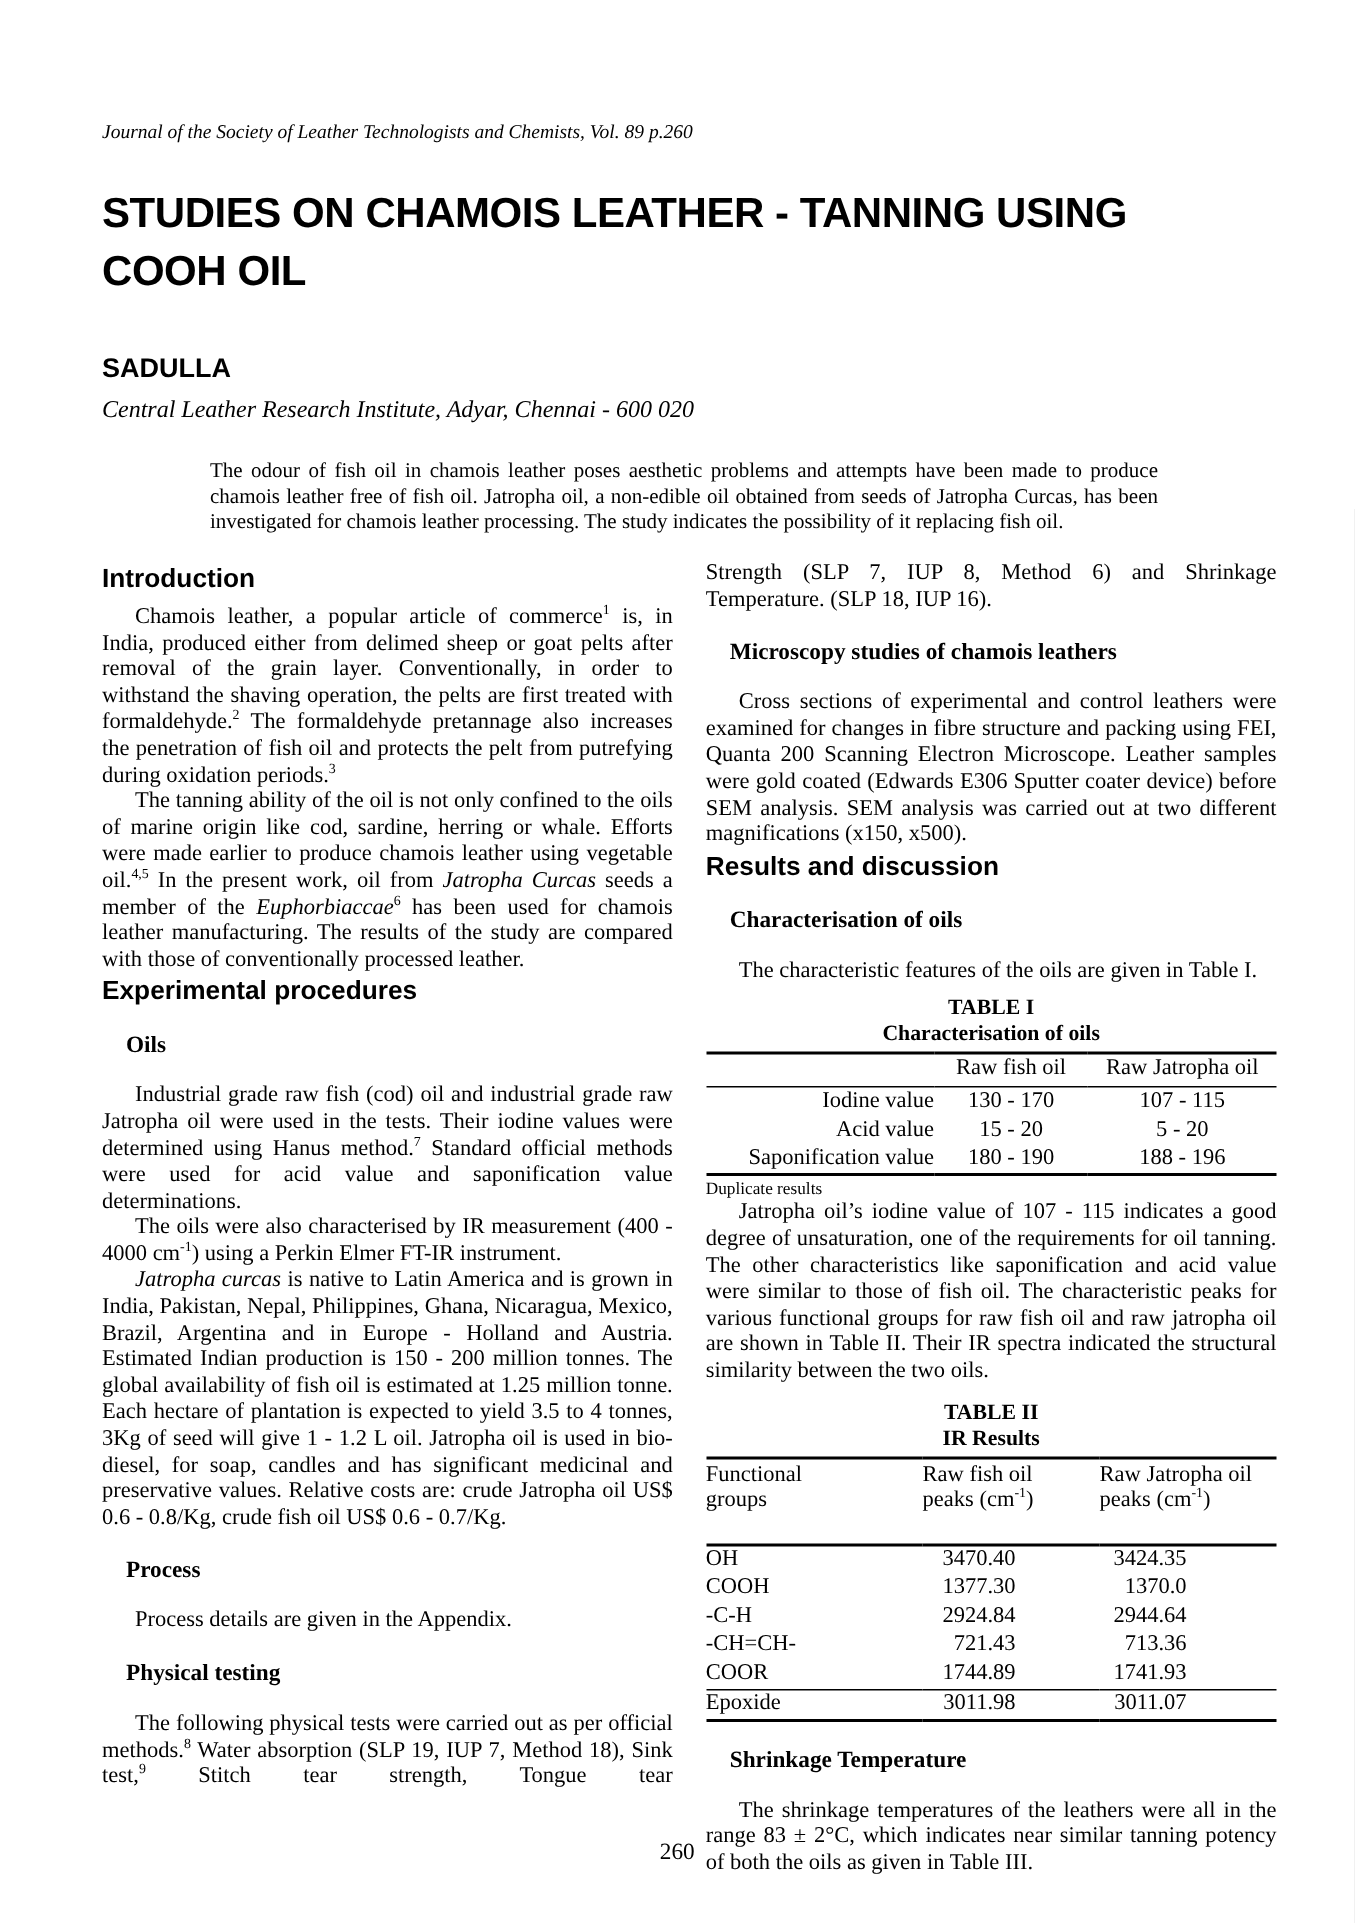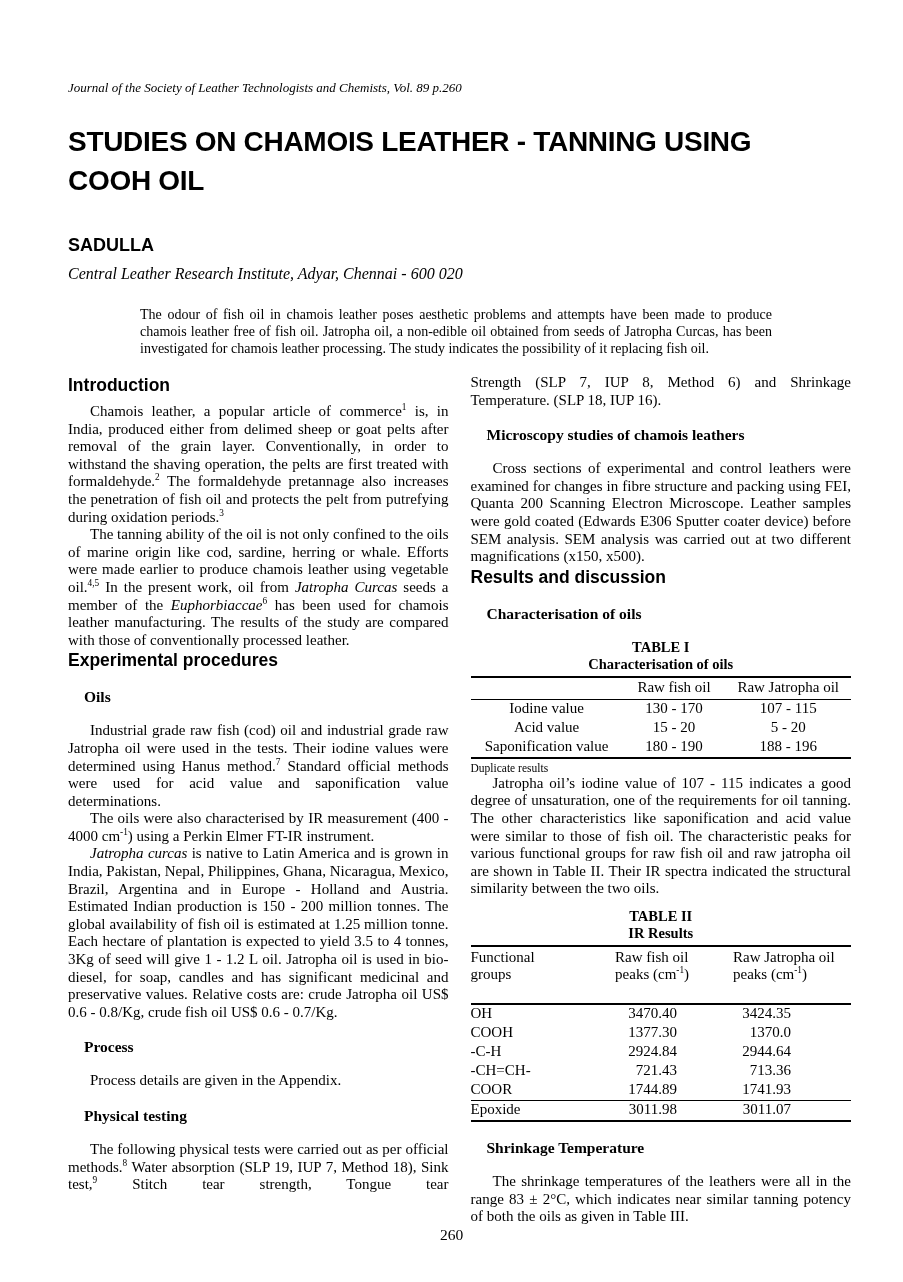--- a/index.html
+++ b/index.html
@@ -43,21 +43,21 @@
   .mt10 { margin-top: 10px; } .mt14 { margin-top: 14px; }
   .mt16 { margin-top: 16px; } .mt20 { margin-top: 20px; }
   .mt22 { margin-top: 22px; } .mt24 { margin-top: 24px; } .mt26 { margin-top: 26px; }
   .tcap { text-align: center; font-weight: bold; font-size: 14.5px; line-height: 17px; }
   table { width: 100%; border-collapse: collapse; font-size: 15px; }
   .t1 { border-top: 2.5px solid #000; border-bottom: 2.5px solid #000; margin-top: 3px; }
   .t1 th { font-weight: normal; border-bottom: 1.5px solid #000; padding: 1px 0 3px; }
   .t1 td { padding: 0.5px 0 1.5px; }
   .t1 th:nth-child(2), .t1 td:nth-child(2),
   .t1 th:nth-child(3), .t1 td:nth-child(3) { text-align: center; }
-  .t1 td:first-child { text-align: center; }
+  .t1 td:first-child { text-align: right; }
   .footnote { font-size: 11.5px; line-height: 14px; margin-top: 2px; }
   .t2 { border-top: 2px solid #000; border-bottom: 2.5px solid #000; margin-top: 3px; }
   .t2 th { font-weight: normal; text-align: left; vertical-align: top;
            border-bottom: 2px solid #000; padding: 2px 0 20px; line-height: 17px; }
   .t2 td { padding: 0.5px 0 1.5px; }
   .t2 td:nth-child(2) { text-align: right; padding-right: 56px; }
   .t2 td:nth-child(3) { text-align: right; padding-right: 60px; }
   .t2 tr.sep td { border-top: 1.5px solid #000; }
   .page-number { position: absolute; bottom: 38px; left: 0; width: 100%; text-align: center; font-size: 15.5px; }
 </style>
@@ -105,20 +105,21 @@
     </div>
 
     <div class="col">
       <p class="body"><span>Strength (SLP 7, IUP 8, Method 6) and Shrinkage Temperature. (SLP 18, IUP 16).</span></p>
 
       <h3 class="sub mt14">Microscopy studies of chamois leathers</h3>
       <p class="body indent mt4"><span>Cross sections of experimental and control leathers were examined for changes in fibre structure and packing using FEI, Quanta 200 Scanning Electron Microscope. Leather samples were gold coated (Edwards E306 Sputter coater device) before SEM analysis. SEM analysis was carried out at two different magnifications (x150, x500).</span></p>
 
       <h2 class="sec mt26">Results and discussion</h2>
       <h3 class="sub mt16">Characterisation of oils</h3>
+      <p class="body indent mt6"><span>The characteristic features of the oils are given in Table I.</span></p>
 
       <div class="tcap mt8">
         <div>TABLE I</div>
         <div>Characterisation of oils</div>
       </div>
       <table class="t1">
         <colgroup>
             <col style="width:40%">
             <col style="width:27%">
             <col style="width:33%">

